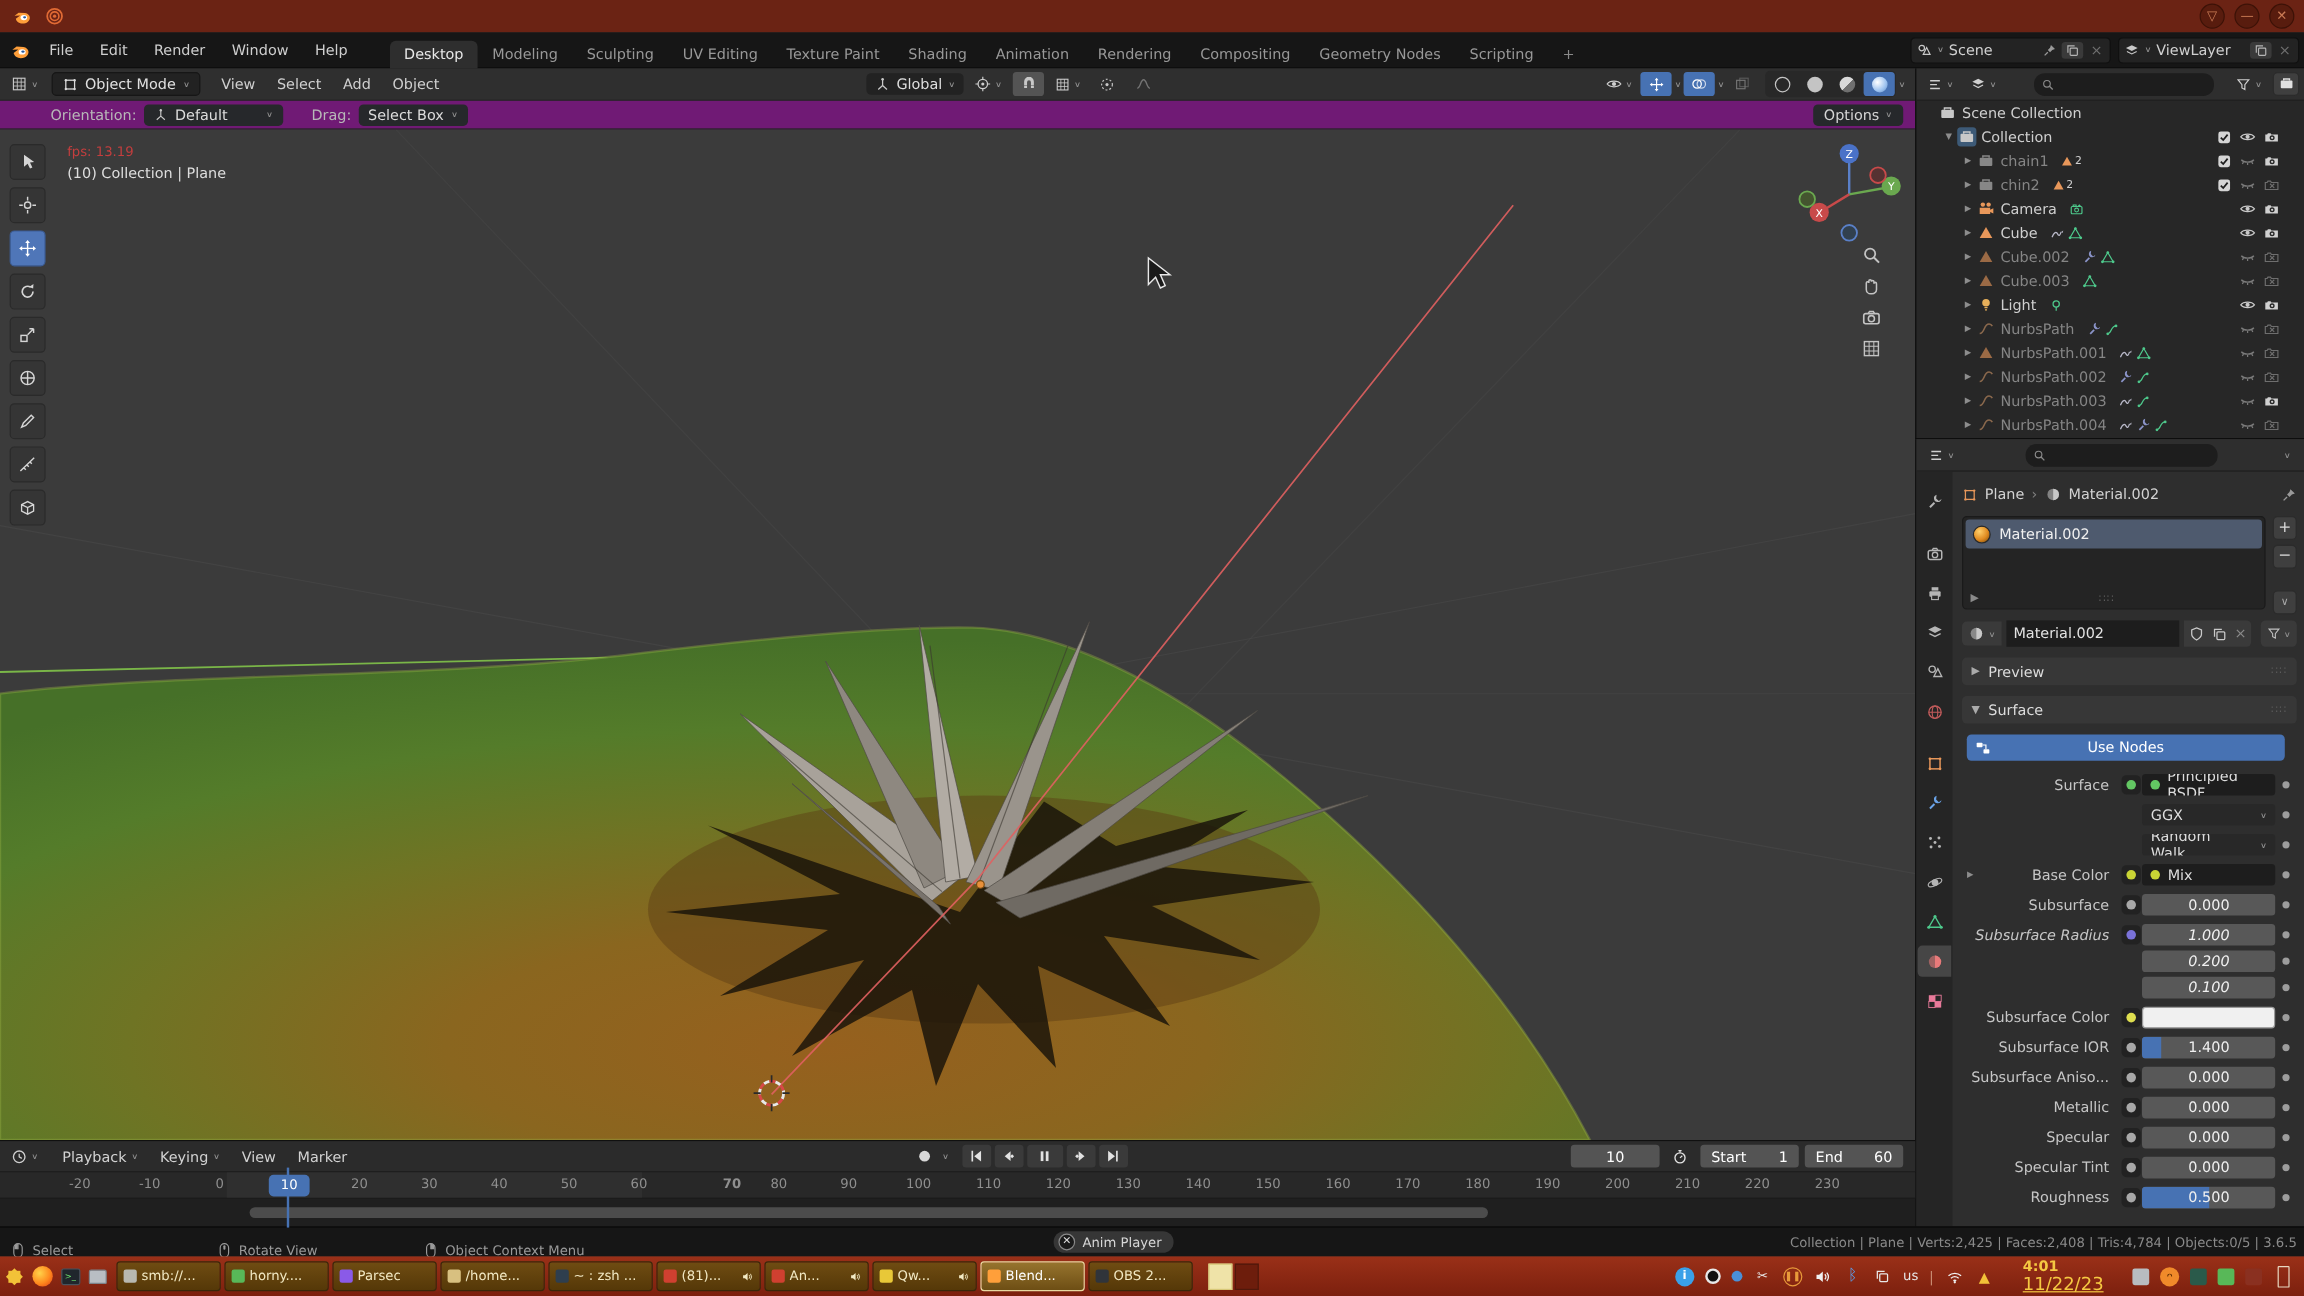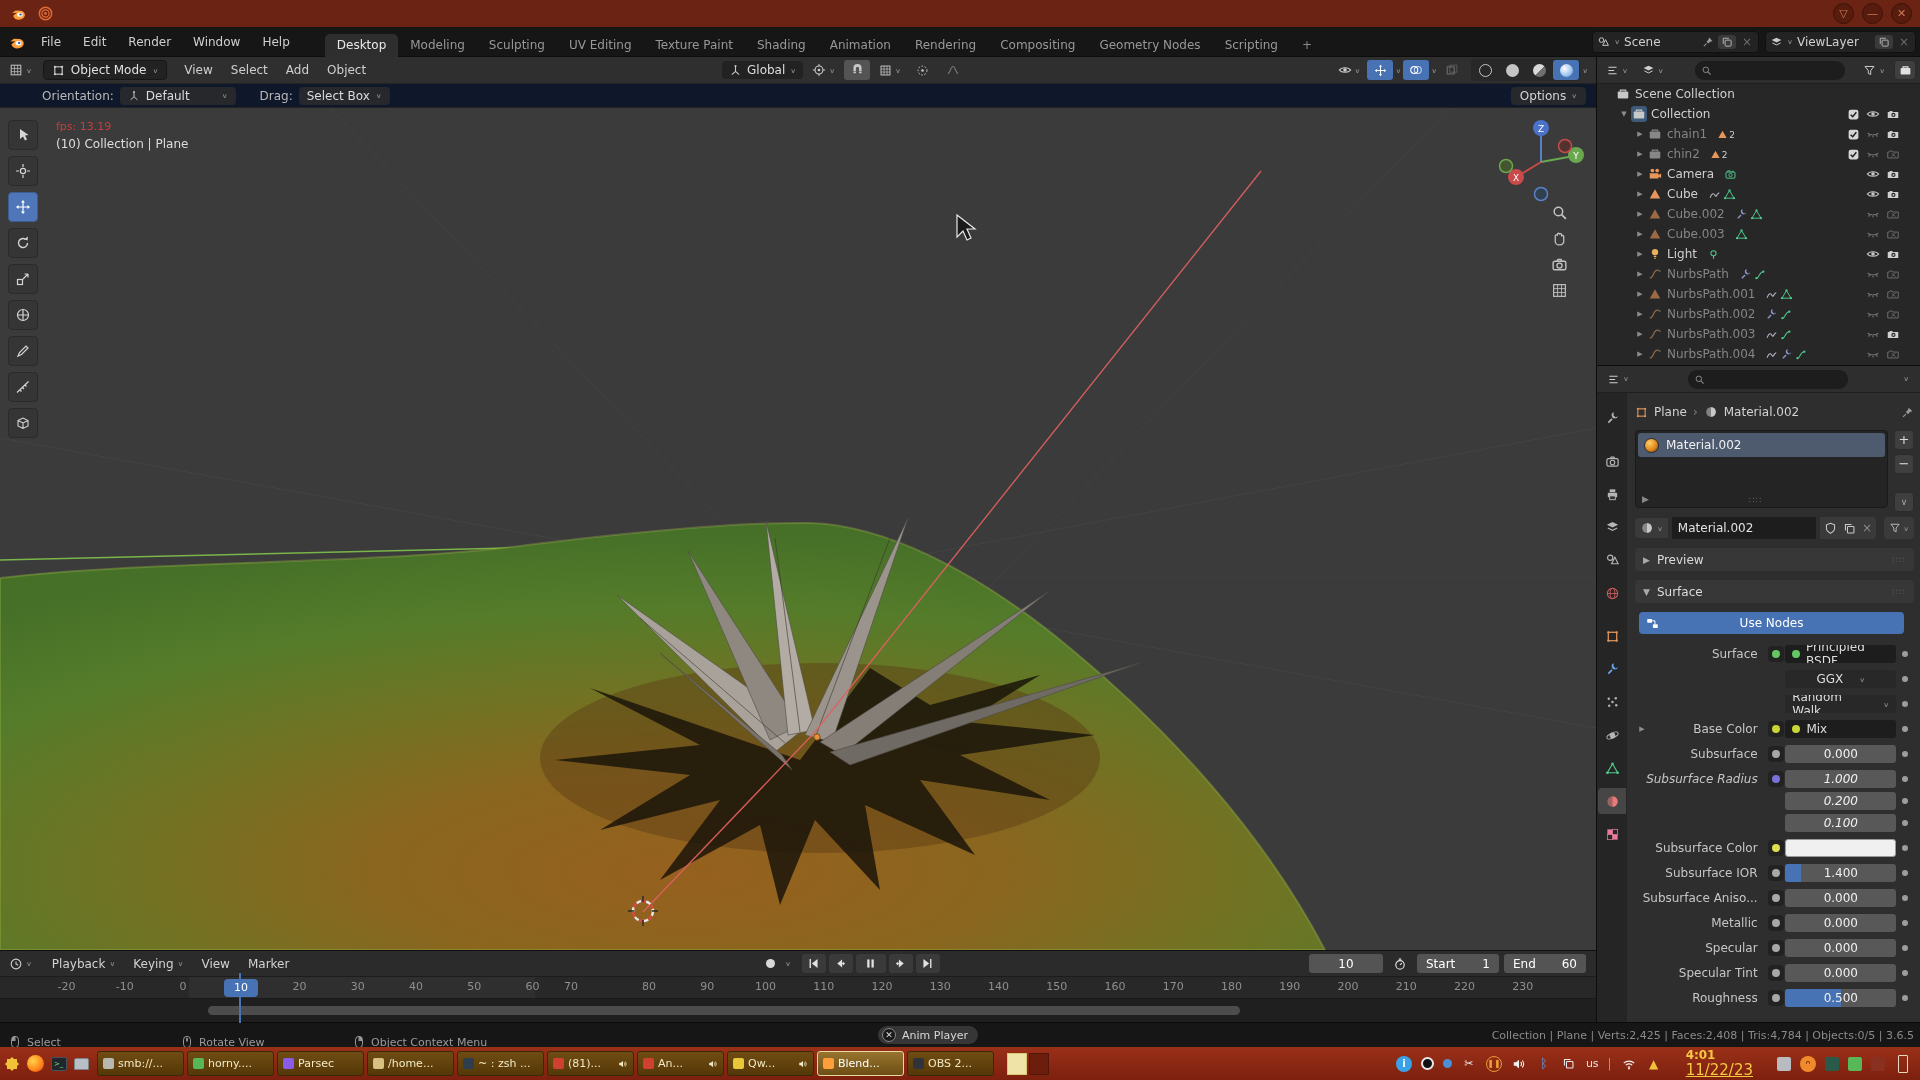--- a/index.html
+++ b/index.html
@@ -23,21 +23,21 @@
   .wtab.newtab { color:#8a8a8a; }
   .topbar-right { margin-left:auto; display:flex; gap:6px; margin-right:4px; align-items:center; }
   .idblock { display:flex; align-items:center; background:#232323; border:1px solid #101010; border-radius:4px; height:22px; padding:0 4px; gap:4px; }
   .idblock .lbl { color:#d0d0d0; min-width:74px; font-size:12px; }
   .chev { color:#909090; font-size:8px; transform:scaleY(.8); }
   .mini-btn { color:#b5b5b5; background:#3a3a3a; border-radius:3px; padding:1px 3px; display:flex; align-items:center; }
   .mini-x { color:#6f6f6f; padding:0 2px; }
 
   
   .vp-header { position:absolute; left:0; top:57px; width:1596px; height:27px; background:#2f2f2f; display:flex; align-items:center; border-bottom:1px solid #232323; }
-  .vp-toolrow { position:absolute; left:0; top:84px; width:1596px; height:24px; background:#0f172a; display:flex; align-items:center; border-bottom:1px solid #222; }
+  .vp-toolrow { position:absolute; left:0; top:84px; width:1596px; height:24px; background:#701a75; display:flex; align-items:center; border-bottom:1px solid #222; }
   .hdr-btn { display:flex; align-items:center; gap:3px; padding:2px 5px; border-radius:4px; color:#cfcfcf; }
   .mode-pill { display:flex; align-items:center; gap:6px; background:#222; border:1px solid #161616; border-radius:4px; padding:2px 8px; margin-left:6px; color:#e0e0e0; }
   .vp-menus { display:flex; margin-left:8px; }
   .vp-menus .menu-item { line-height:27px; padding:0 9px; }
   .hdr-mid { position:absolute; left:722px; display:flex; align-items:center; gap:4px; }
   .pill-dark { display:flex; align-items:center; gap:5px; background:#222; border-radius:4px; padding:2px 7px; color:#dedede; }
   .togglebtn { width:26px; height:20px; border-radius:3px; display:flex; align-items:center; justify-content:center; color:#c8c8c8; }
   .togglebtn.on { background:#4772b3; color:#fff; }
   .togglebtn.pressed { background:#545454; }
   .togglebtn.ghost { opacity:.45; }
@@ -113,21 +113,21 @@
   .plabel { width:132px; text-align:right; color:#c6c6c6; padding-right:8px; white-space:nowrap; overflow:hidden; }
   .pexp { width:14px; color:#8d8d8d; font-size:7px; text-align:center; }
   .psock { width:20px; display:flex; justify-content:center; }
   .sockpill { width:16px; height:16px; border-radius:4px; background:#222; display:flex; align-items:center; justify-content:center; }
   .sockdot { width:8px; height:8px; border-radius:50%; }
   .pfield { width:112px; height:18px; border-radius:3px; position:relative; overflow:hidden; display:flex; align-items:center; justify-content:center; color:#f0f0f0; }
   .pnum { background:#585858; }
   .pnum .fill { position:absolute; left:0; top:0; bottom:0; background:#4772b3; }
   .pnum span { position:relative; }
   .pdark { background:#1d1d1d; justify-content:flex-start; padding-left:7px; gap:6px; color:#dedede; }
-  .pdrop { background:#282828; padding:0 7px; color:#dedede;gap:16px; }
+  .pdrop { background:#282828; justify-content:space-between; padding:0 7px; color:#dedede;gap:16px; }
   .pswatch { background:#f0f0f0; border:1px solid #9a9a9a; }
   .pdec { width:18px; display:flex; justify-content:center; }
   .pdec i { width:6px; height:6px; border-radius:50%; background:#9d9d9d; }
   .pmultiwrap { display:flex; flex-direction:column; gap:2px; }
   .pmultiwrap .prow { margin-bottom:0;font-style:italic; }
 
   
   .timeline { position:absolute; left:0; top:950px; width:1596px; height:72px; background:#1f1f1f; border-top:1px solid #101010; }
   .tl-header { height:26px; background:#2b2b2b; display:flex; align-items:center; border-bottom:1px solid #1c1c1c; position:relative; }
   .tl-menus { display:flex; margin-left:6px; }
@@ -1584,21 +1584,21 @@
     <div class="tl-ruler" id="tl-ruler">
       <div class="rangeband"></div>
     <span class="tick" style="left: 66.5px;">-20</span>
         <span class="tick" style="left: 124.75px;">-10</span>
         <span class="tick" style="left: 183px;">0</span>
         <span class="tick" style="left: 299.5px;">20</span>
         <span class="tick" style="left: 357.75px;">30</span>
         <span class="tick" style="left: 416px;">40</span>
         <span class="tick" style="left: 474.25px;">50</span>
         <span class="tick" style="left: 532.5px;">60</span>
-        <span class="tick" style="left: 571px;">70</span>
+        <span class="tick" style="left: 610px; font-weight: bold;">70</span>
         <span class="tick" style="left: 649px;">80</span>
         <span class="tick" style="left: 707.25px;">90</span>
         <span class="tick" style="left: 765.5px;">100</span>
         <span class="tick" style="left: 823.75px;">110</span>
         <span class="tick" style="left: 882px;">120</span>
         <span class="tick" style="left: 940.25px;">130</span>
         <span class="tick" style="left: 998.5px;">140</span>
         <span class="tick" style="left: 1056.75px;">150</span>
         <span class="tick" style="left: 1115px;">160</span>
         <span class="tick" style="left: 1173.25px;">170</span>

